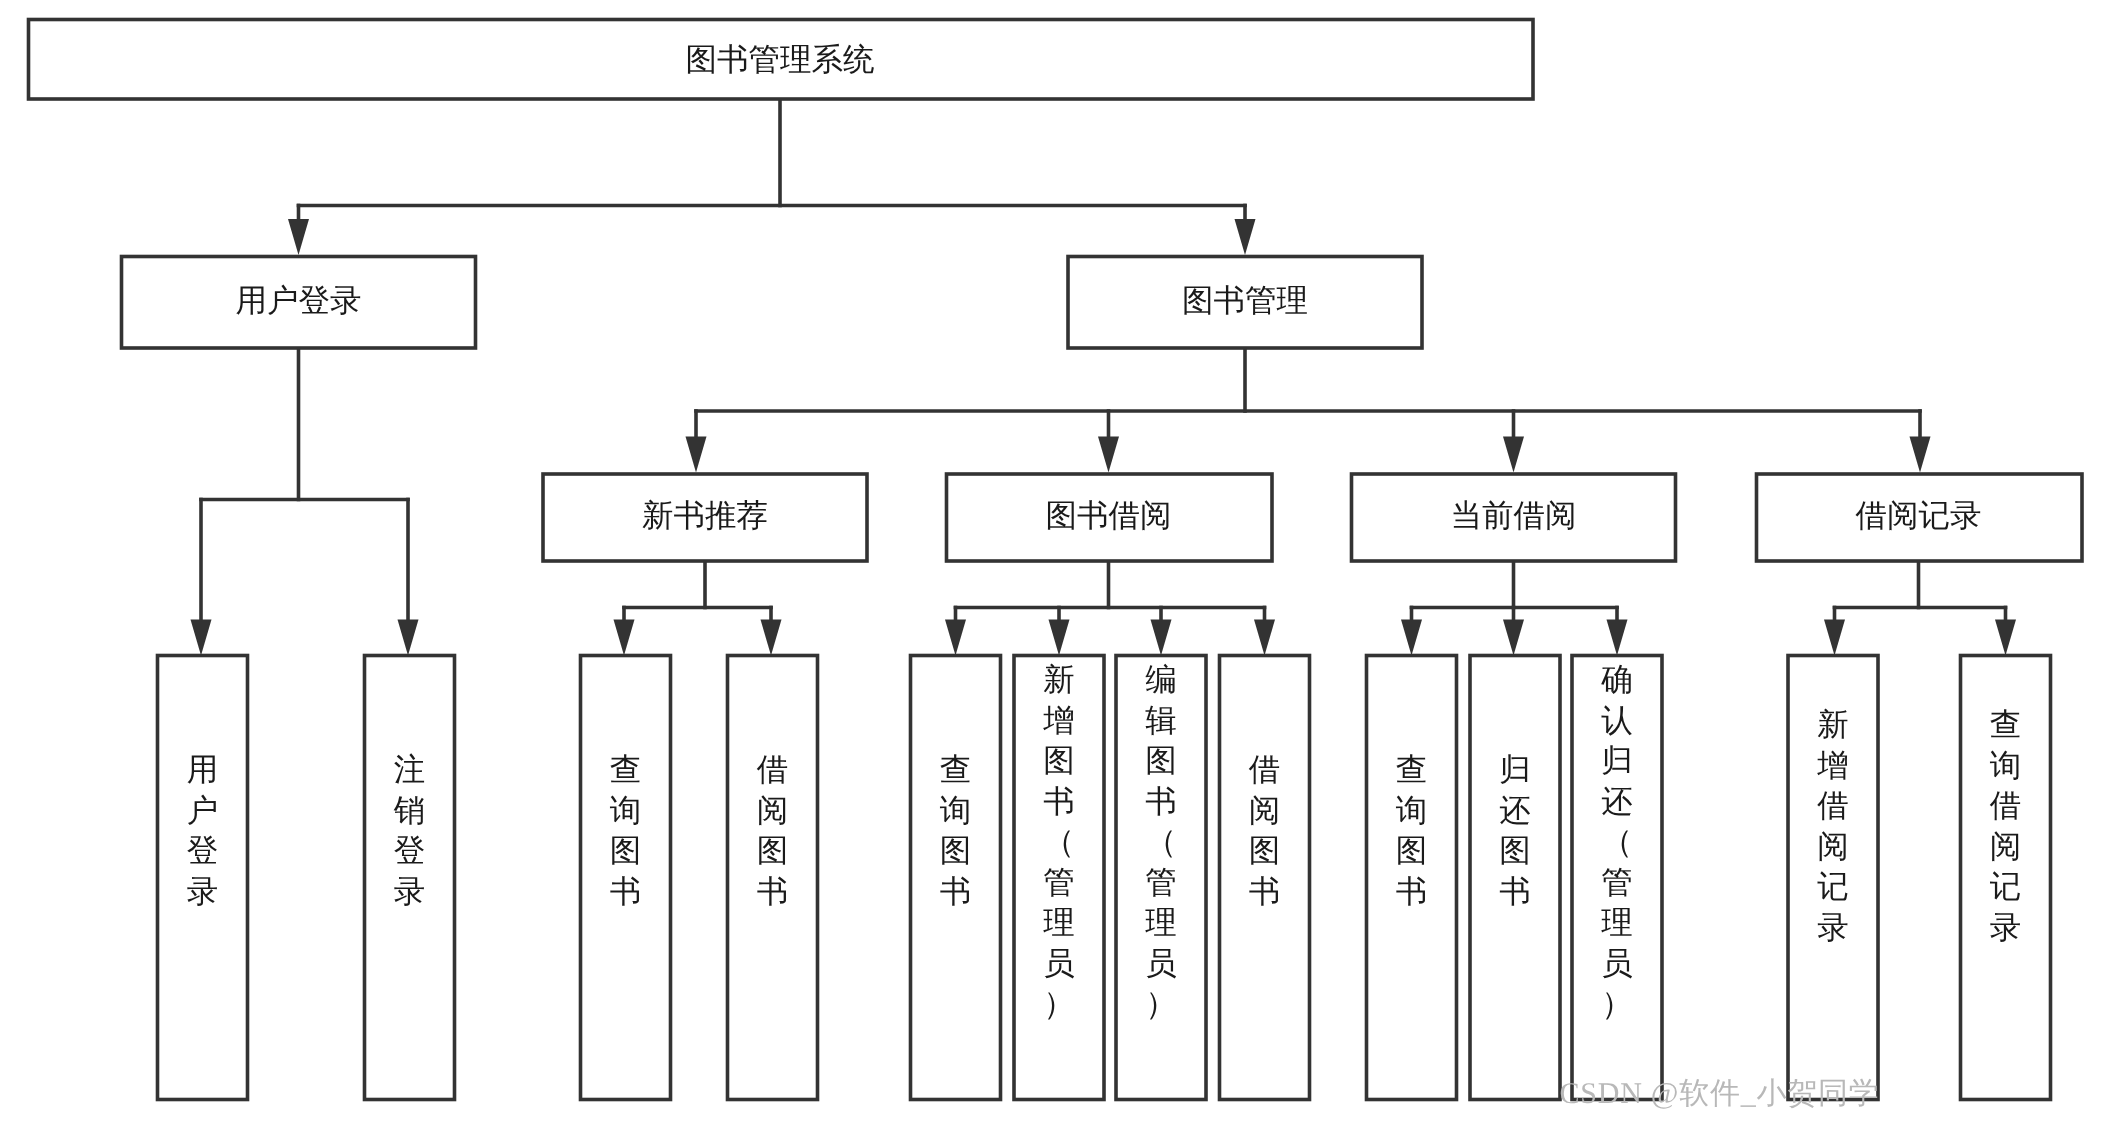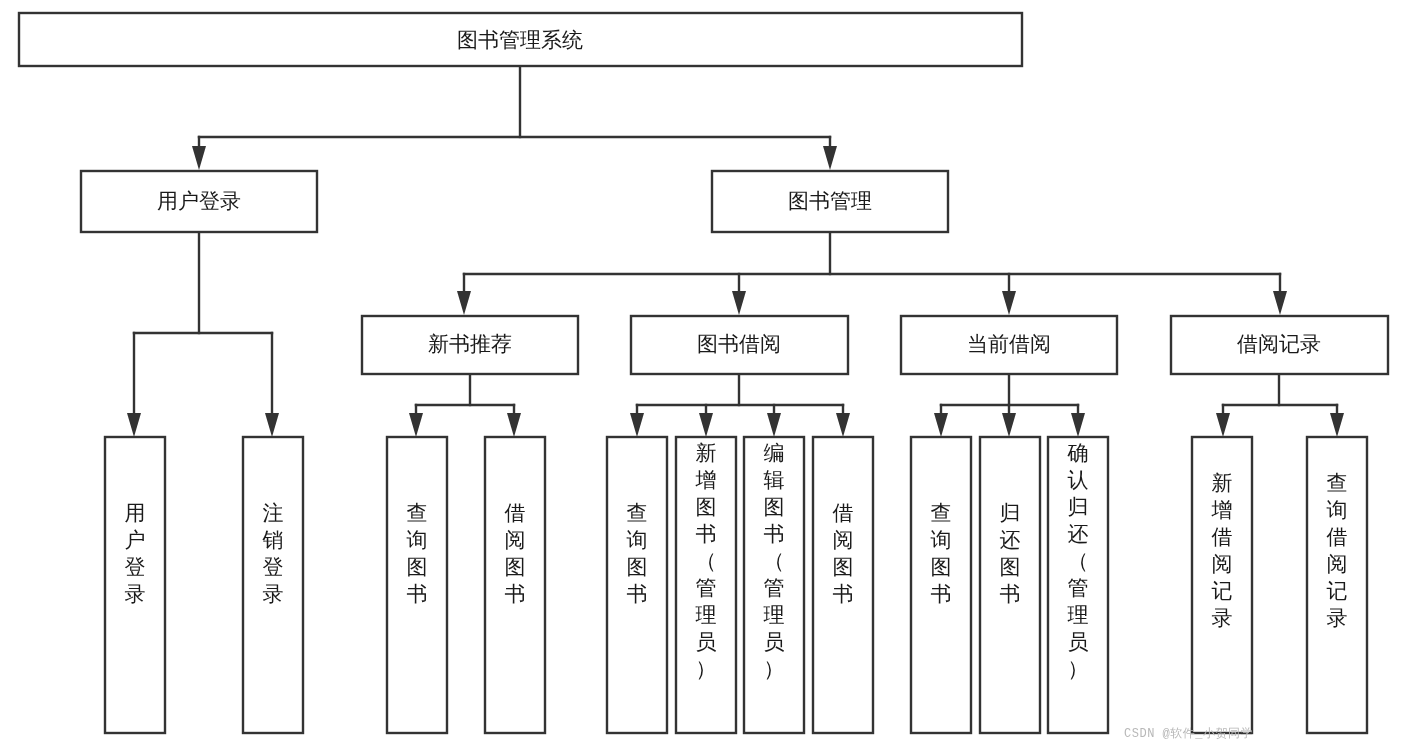--- a/index.html
+++ b/index.html
@@ -52,22 +52,22 @@
   .node-label-v {
     font-family: "Liberation Sans", "DejaVu Sans", sans-serif;
     font-size: 21px;
     fill: #1a1a1a;
     text-anchor: middle;
   }
   .watermark {
     position: absolute;
     right: 8px;
     bottom: 5px;
-    font-family: Liberation Mono, monospace;
-    font-size: 12px;
+    font-family: Liberation Serif, serif;
+    font-size: 20px;
     color: #b8b8b8;
     letter-spacing: 0.5px;
     white-space: nowrap;
     user-select: none;
   }
 </style>
 </head>
 <body>
 
 <div id="diagram-root">

